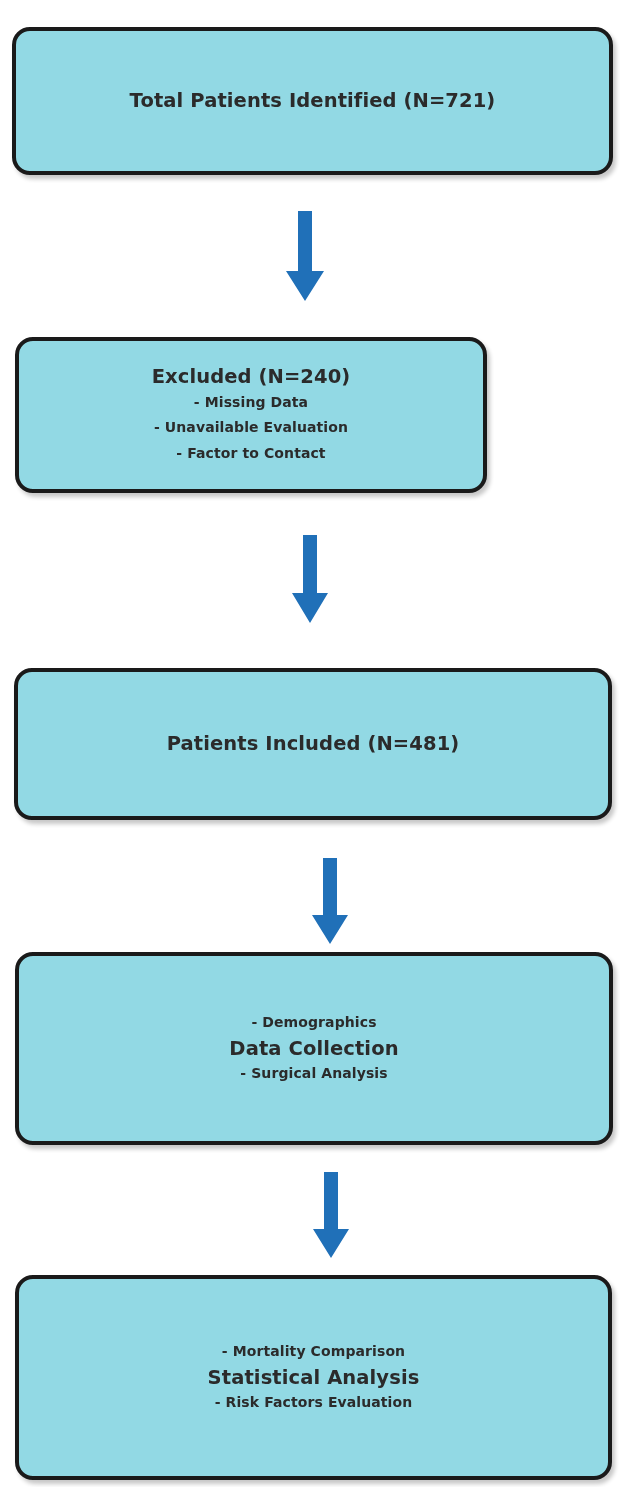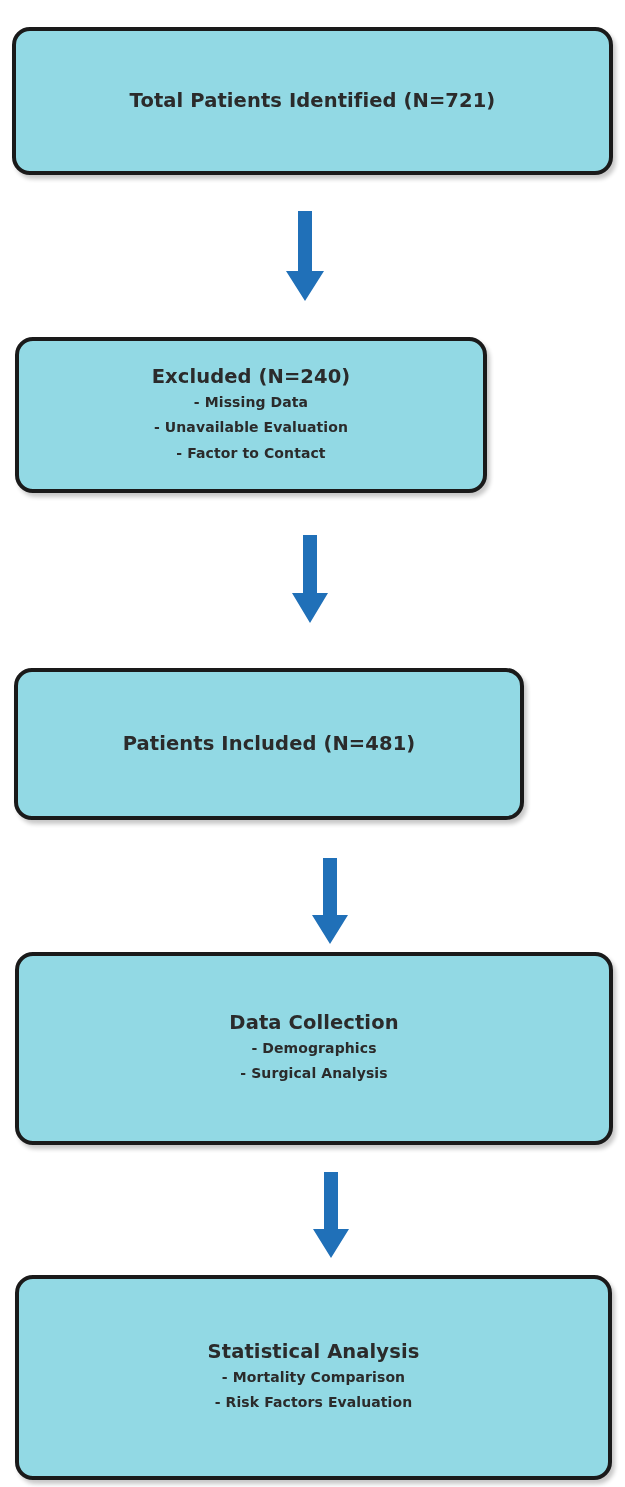--- a/index.html
+++ b/index.html
@@ -45,21 +45,21 @@
     white-space: nowrap;
   }
 
   .node-line.title {
     font-size: 19.5px;
   }
 
   
   #node-0 { left: 12px;  top: 15px;   width: 601px; height: 148px; margin-top: 12px; }
   #node-1 { left: 15px;  top: 337px;  width: 472px; height: 156px; }
-  #node-2 { left: 14px;  top: 668px;  width: 510px; height: 152px; }
+  #node-2 { left: 14px;  top: 668px;  width: 598px; height: 152px; }
   #node-3 { left: 15px;  top: 952px;  width: 598px; height: 193px; }
   #node-4 { left: 15px;  top: 1275px; width: 597px; height: 205px; }
 
   
   .arrow {
     position: absolute;
     display: block;
   }
   .arrow svg { display: block; }
 
@@ -100,30 +100,30 @@
     <div class="node-line title">Patients Included (N=481)</div>
   </div>
 
   <div class="arrow" id="arrow-2">
     <svg width="40" height="88" viewBox="0 0 40 88" aria-hidden="true">
       <path d="M13 0 H27 V57 H38 L20 86 L2 57 H13 Z" fill="#2070b8"></path>
     </svg>
   </div>
 
   <div class="node" id="node-3">
+    <div class="node-line">- Demographics</div>
     <div class="node-line title">Data Collection</div>
-    <div class="node-line">- Demographics</div>
     <div class="node-line">- Surgical Analysis</div>
   </div>
 
   <div class="arrow" id="arrow-3">
     <svg width="40" height="88" viewBox="0 0 40 88" aria-hidden="true">
       <path d="M13 0 H27 V57 H38 L20 86 L2 57 H13 Z" fill="#2070b8"></path>
     </svg>
   </div>
 
   <div class="node" id="node-4">
+    <div class="node-line">- Mortality Comparison</div>
     <div class="node-line title">Statistical Analysis</div>
-    <div class="node-line">- Mortality Comparison</div>
     <div class="node-line">- Risk Factors Evaluation</div>
   </div>
 
 </div>
 
 </body></html>

